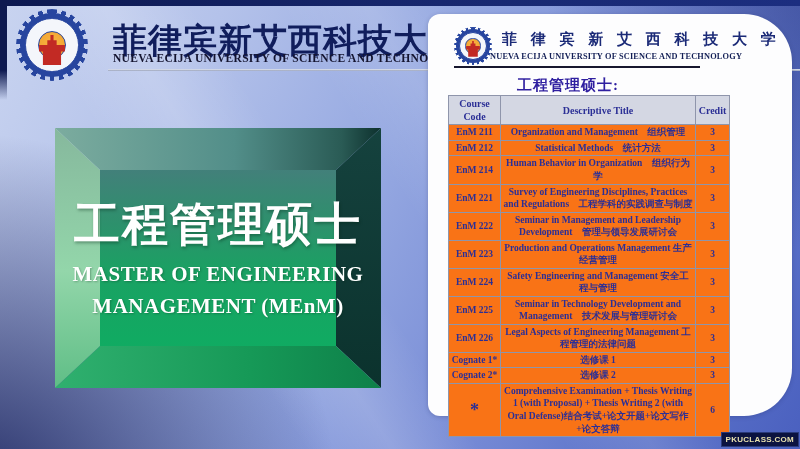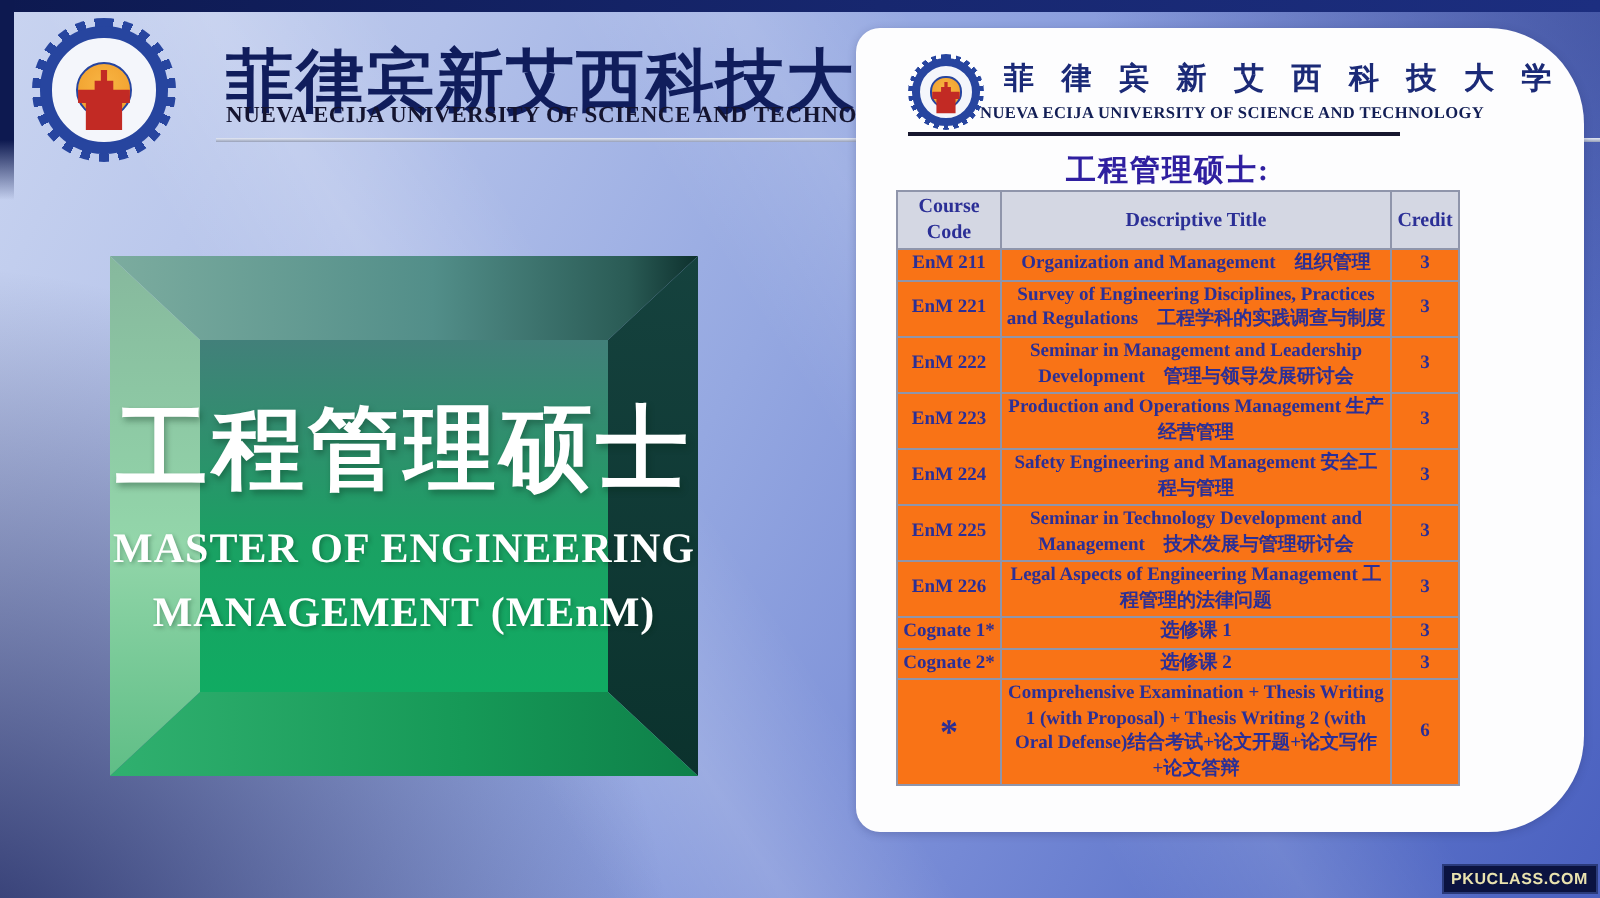--- a/index.html
+++ b/index.html
@@ -26,21 +26,21 @@
   .seal .white-ring{position:absolute;inset:13%;border-radius:50%;background:#f4f6fb;border:1px solid #27459f;box-sizing:border-box;}
   .seal .center{position:absolute;inset:30%;border-radius:50%;background:radial-gradient(circle at 50% 40%,#f8b544,#ef9c28);border:1px solid #27459f;box-sizing:border-box;}
   .seal .tower{position:absolute;left:32%;top:36%;width:36%;height:42%;background:#c22a24;
     clip-path:polygon(15% 100%,15% 55%,0% 55%,0% 33%,32% 33%,32% 18%,44% 18%,44% 0%,56% 0%,56% 18%,68% 18%,68% 33%,100% 33%,100% 55%,85% 55%,85% 100%);}
 
   
   .hdr-cn{position:absolute;left:113px;top:18px;font-size:34px;font-weight:bold;color:#101d5c;letter-spacing:1px;text-align:center;}
   .hdr-en{position:absolute;left:113px;top:52px;font-size:11.5px;font-weight:bold;color:#14142f;letter-spacing:0.3px;}
 
   
-  .box3d{position:absolute;left:55px;top:128px;width:294px;height:260px;}
+  .box3d{position:absolute;left:55px;top:128px;width:326px;height:260px;}
   .bv{position:absolute;}
   .bv-top{left:0;top:0;width:100%;height:42px;
     clip-path:polygon(0 0,100% 0,calc(100% - 45px) 100%,45px 100%);
     background:linear-gradient(90deg,#7cac9f 0%,#528e89 55%,#2a5b55 88%,#0d302d 100%);}
   .bv-left{left:0;top:0;width:45px;height:100%;
     clip-path:polygon(0 0,100% 42px,100% calc(100% - 42px),0 100%);
     background:linear-gradient(180deg,#86b89d 0%,#93d6aa 55%,#5fbe86 100%);}
   .bv-right{right:0;top:0;width:45px;height:100%;
     clip-path:polygon(100% 0,100% 100%,0 calc(100% - 42px),0 42px);
     background:linear-gradient(180deg,#15423e 0%,#0b322d 100%);}
@@ -56,21 +56,21 @@
   .hero-en.l1{top:134px;}
   .hero-en.l2{top:166px;}
 
   
   .card{position:absolute;left:428px;top:14px;width:364px;height:402px;background:#fdfdfe;
     border-radius:12px 48px 48px 12px;box-shadow:0 1px 4px rgba(30,40,90,0.25);}
   .card-cn{position:absolute;left:74px;top:16px;font-size:15px;font-weight:bold;color:#1b2a77;letter-spacing:5px;white-space:nowrap;}
   .card-en{position:absolute;left:62px;top:38px;font-size:8.3px;font-weight:bold;color:#121e55;letter-spacing:0.2px;white-space:nowrap;}
   .card-rule{position:absolute;left:26px;top:52px;width:246px;height:2px;background:#17172e;}
   .card-title{position:absolute;left:0;top:62px;width:280px;text-align:center;
-    font-size:15px;font-weight:bold;color:#2f1fa0;letter-spacing:1px;margin-left:16px;}
+    font-size:15px;font-weight:bold;color:#2f1fa0;letter-spacing:1px;}
 
   table.course{position:absolute;left:20px;top:81px;width:281px;border-collapse:collapse;table-layout:fixed;}
   table.course col.c-code{width:52px;}
   table.course col.c-title{width:195px;}
   table.course col.c-credit{width:34px;}
   table.course th,table.course td{border:1px solid #8f95ab;background:#f97316;
     color:#2b2f96;font-weight:bold;font-size:9.5px;line-height:1.32;text-align:center;vertical-align:middle;
     padding:1px 2px;overflow:hidden;}
   table.course th{background:#d4d7e3;font-size:10px;}
   table.course tr.r1 td{height:11px;}
@@ -135,20 +135,30 @@
           <tr class="r1">
         <th>Course Code</th>
         <th>Descriptive Title</th>
         <th>Credit</th>
       </tr>
       <tr class="r1">
         <td>EnM 211</td>
         <td>Organization and Management　组织管理</td>
         <td>3</td>
       </tr>
+      <tr class="r1">
+        <td>EnM 212</td>
+        <td>Statistical Methods　统计方法</td>
+        <td>3</td>
+      </tr>
+      <tr class="r1">
+        <td>EnM 214</td>
+        <td>Human Behavior in Organization　组织行为学</td>
+        <td>3</td>
+      </tr>
       <tr class="r2">
         <td>EnM 221</td>
         <td>Survey of Engineering Disciplines, Practices and Regulations　工程学科的实践调查与制度</td>
         <td>3</td>
       </tr>
       <tr class="r2">
         <td>EnM 222</td>
         <td>Seminar in Management and Leadership Development　管理与领导发展研讨会</td>
         <td>3</td>
       </tr>

